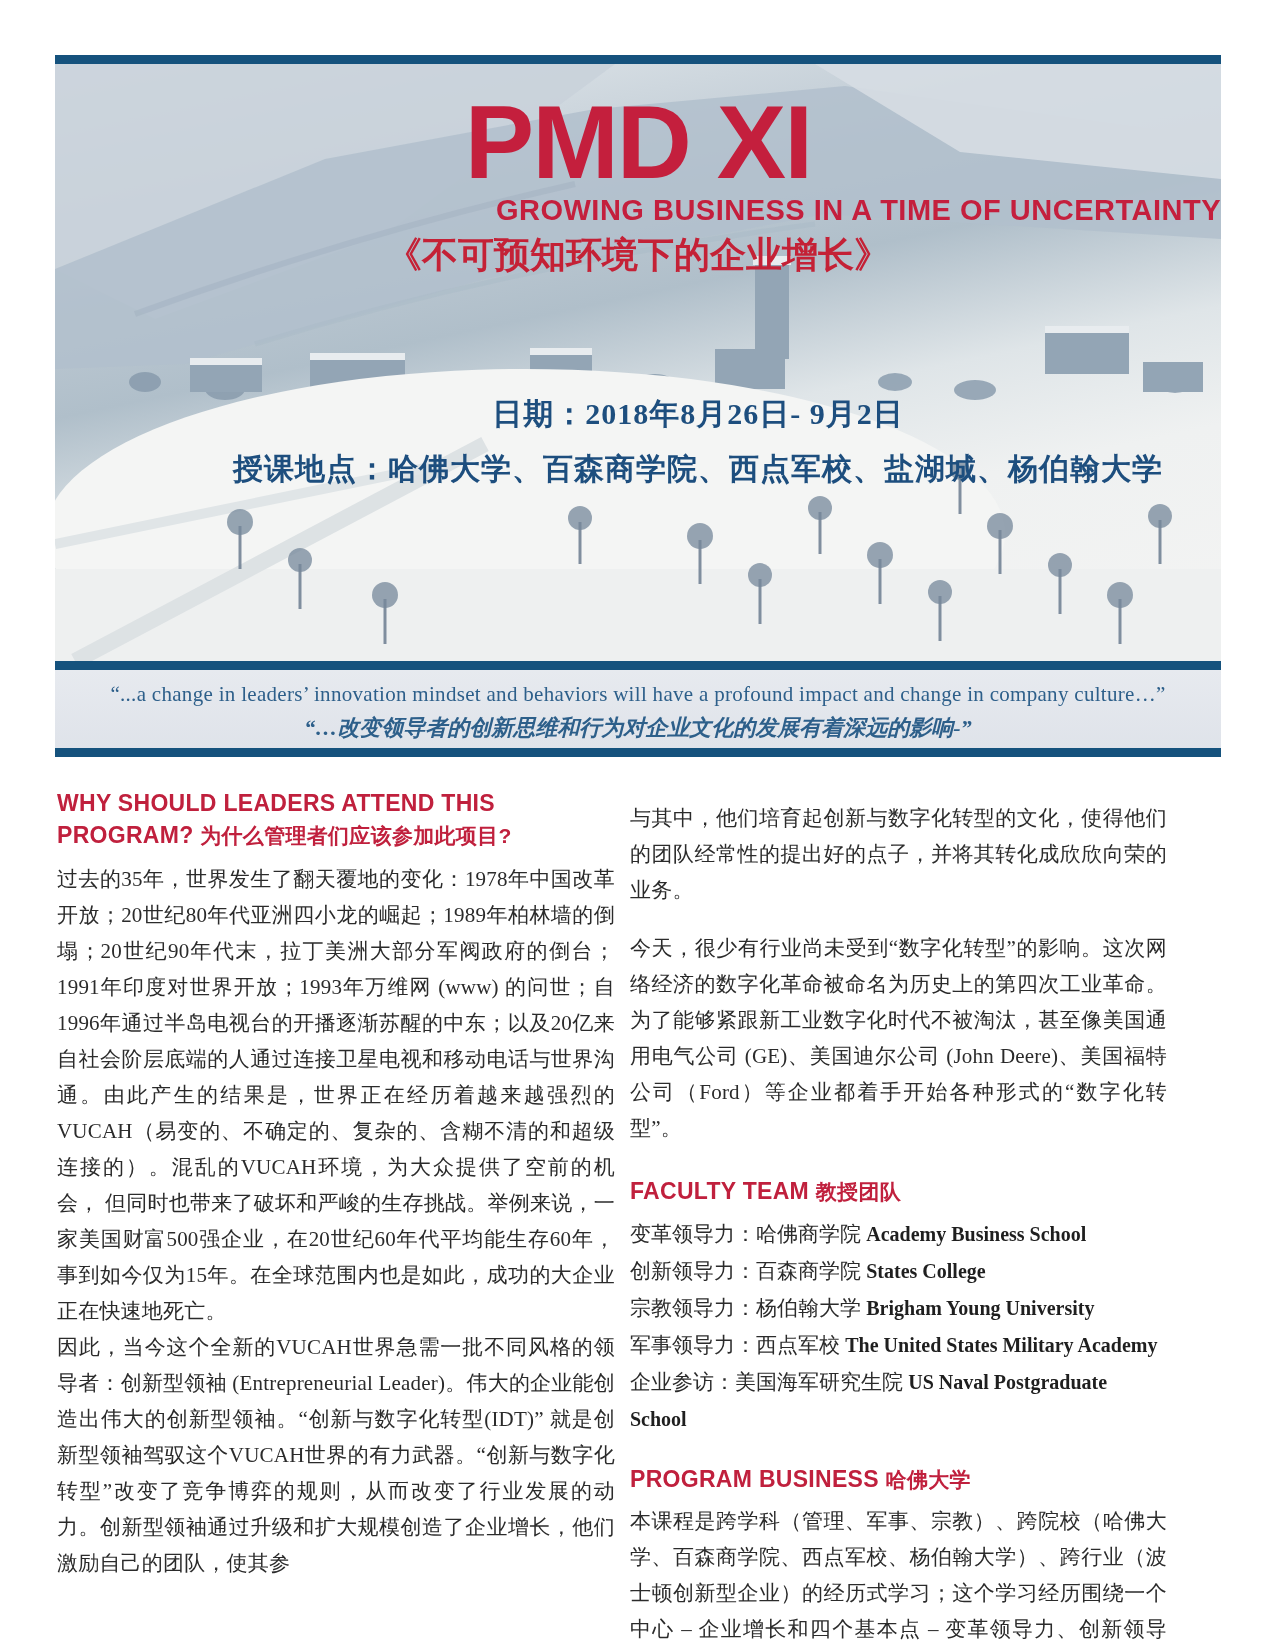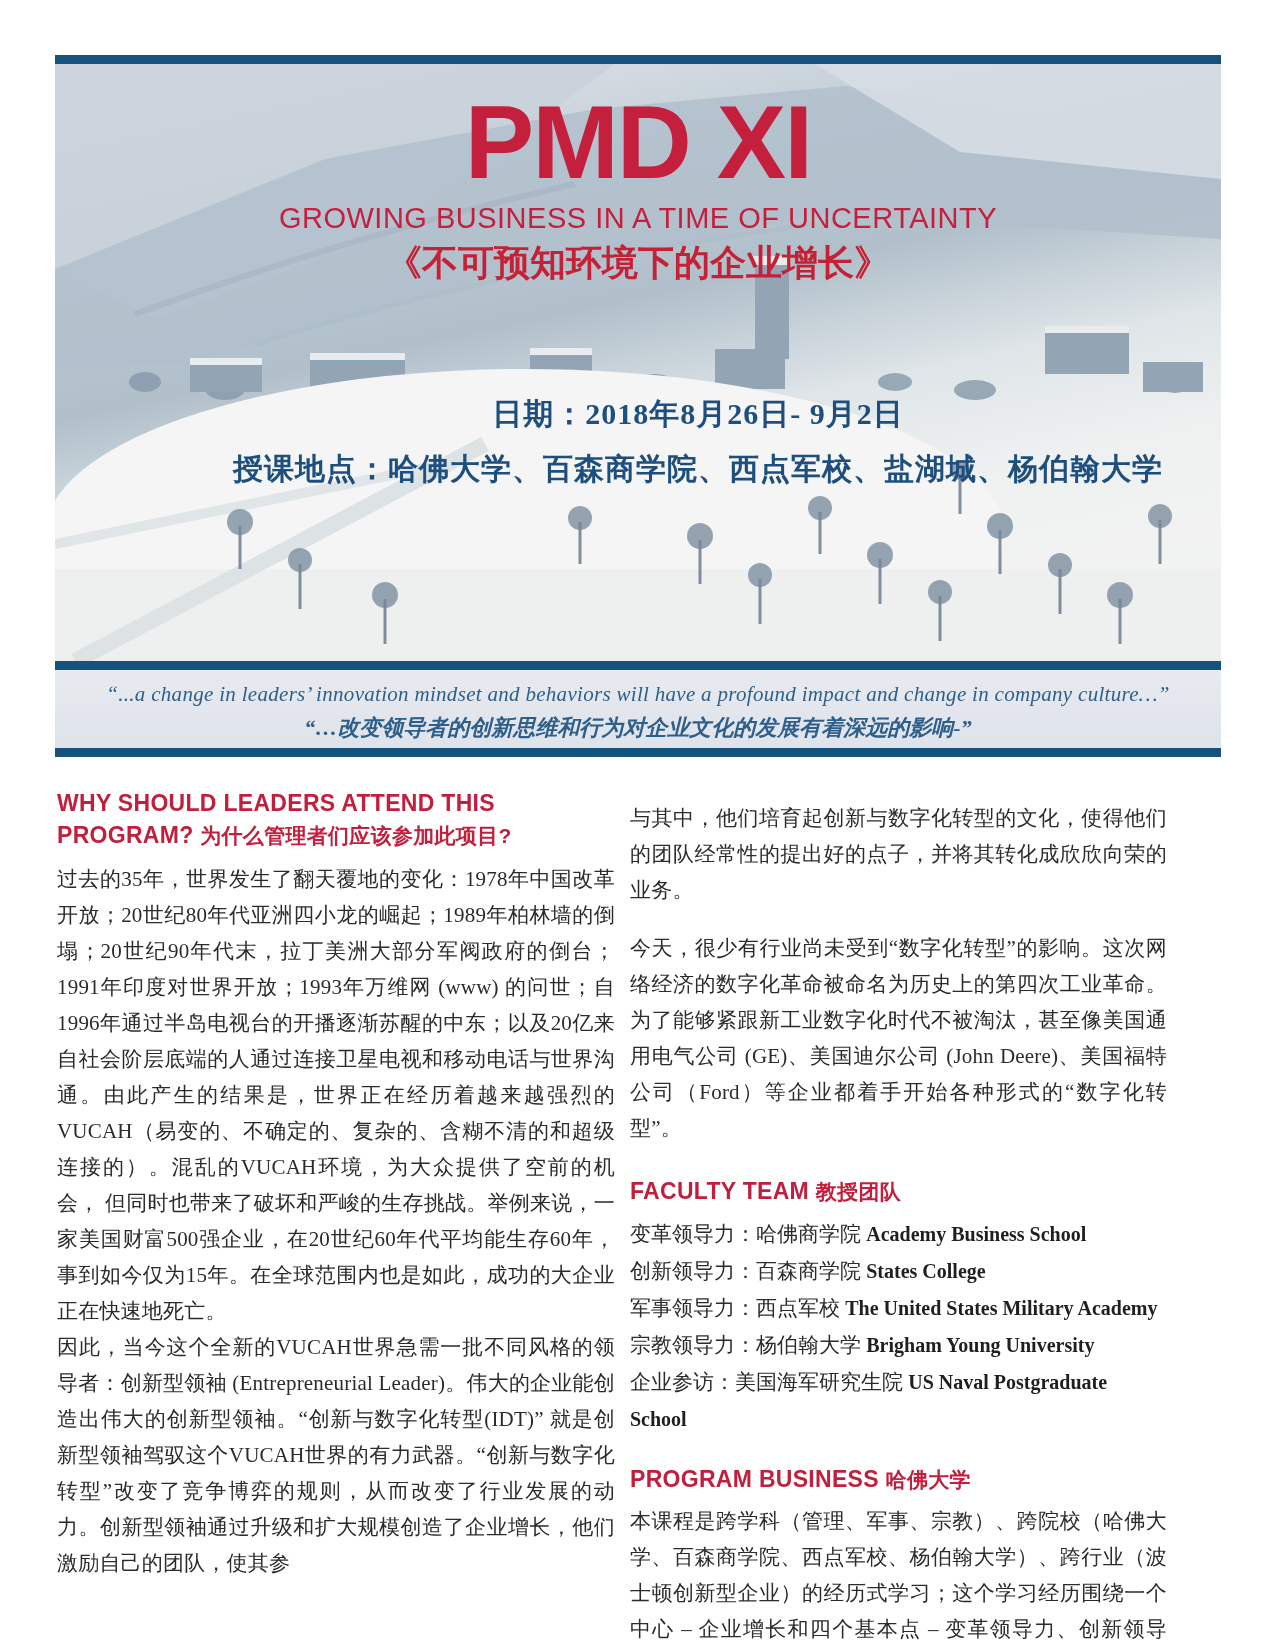--- a/index.html
+++ b/index.html
@@ -24,40 +24,40 @@
   .painting svg { position:absolute; inset:0; width:100%; height:100%; }
 
   .hero-text { position:absolute; left:0; top:26px; width:100%; text-align:center; }
   .hero-title {
     font-family:"Liberation Sans","DejaVu Sans",sans-serif;
     font-weight:bold; font-size:104px; letter-spacing:-2px;
     color:#c41f3d; line-height:1.0;
   }
   .hero-sub-en {
     font-family:"Liberation Sans","DejaVu Sans",sans-serif;
-    font-weight:normal; font-size:29px; letter-spacing:0.5px;
-    color:#c41f3d; margin-top:8px;
+    font-weight:bold; font-size:29px; letter-spacing:0.5px;
+    color:#c41f3d; text-align:right;
   }
   .hero-sub-zh {
     font-weight:bold; font-size:36px; color:#c42136; margin-top:4px;
   }
   .hero-date-block { position:absolute; left:60px; top:330px; width:100%; text-align:center; }
   .hero-date {
     font-weight:bold; font-size:30px; color:#1d4e7e; letter-spacing:1px;
   }
   .hero-loc {
     font-weight:bold; font-size:30px; color:#1d4e7e; letter-spacing:1px; margin-top:14px;
   }
 
   .quote-area {
     width:100%; height:78px; background:linear-gradient(#e7eaef,#dfe3ea);
     text-align:center; padding-top:12px;
   }
   .quote-en {
-    font-style:italic; font-size:21px; color:#2d5f8a; letter-spacing:0.3px;
+    font-size:21px; color:#2d5f8a; letter-spacing:0.3px;
   }
   .quote-zh {
     font-style:italic; font-weight:bold; font-size:22px; color:#2d5f8a; margin-top:6px;
   }
 
   
   .col { position:absolute; text-align:justify; }
   .col-left  { left:57px;  top:788px; width:558px; }
   .col-right { left:630px; top:788px; width:537px; }
 
@@ -208,26 +208,26 @@
     </h2>
     <div class="faculty-row">
       <span class="zh">变革领导力：哈佛商学院</span>
       <span class="en">Academy Business School</span>
     </div>
     <div class="faculty-row">
       <span class="zh">创新领导力：百森商学院</span>
       <span class="en">States College</span>
     </div>
     <div class="faculty-row">
+      <span class="zh">宗教领导力：杨伯翰大学</span>
+      <span class="en">Brigham Young University</span>
+    </div>
+    <div class="faculty-row">
       <span class="zh">军事领导力：西点军校</span>
       <span class="en">The United States Military Academy</span>
-    </div>
-    <div class="faculty-row">
-      <span class="zh">宗教领导力：杨伯翰大学</span>
-      <span class="en">Brigham Young University</span>
     </div>
     <div class="faculty-row">
       <span class="zh">企业参访：美国海军研究生院</span>
       <span class="en">US Naval Postgraduate School</span>
     </div>
 
     <h2 class="section program-head">
       <span class="en">PROGRAM BUSINESS</span>
       <span class="zh">哈佛大学</span>
     </h2>

